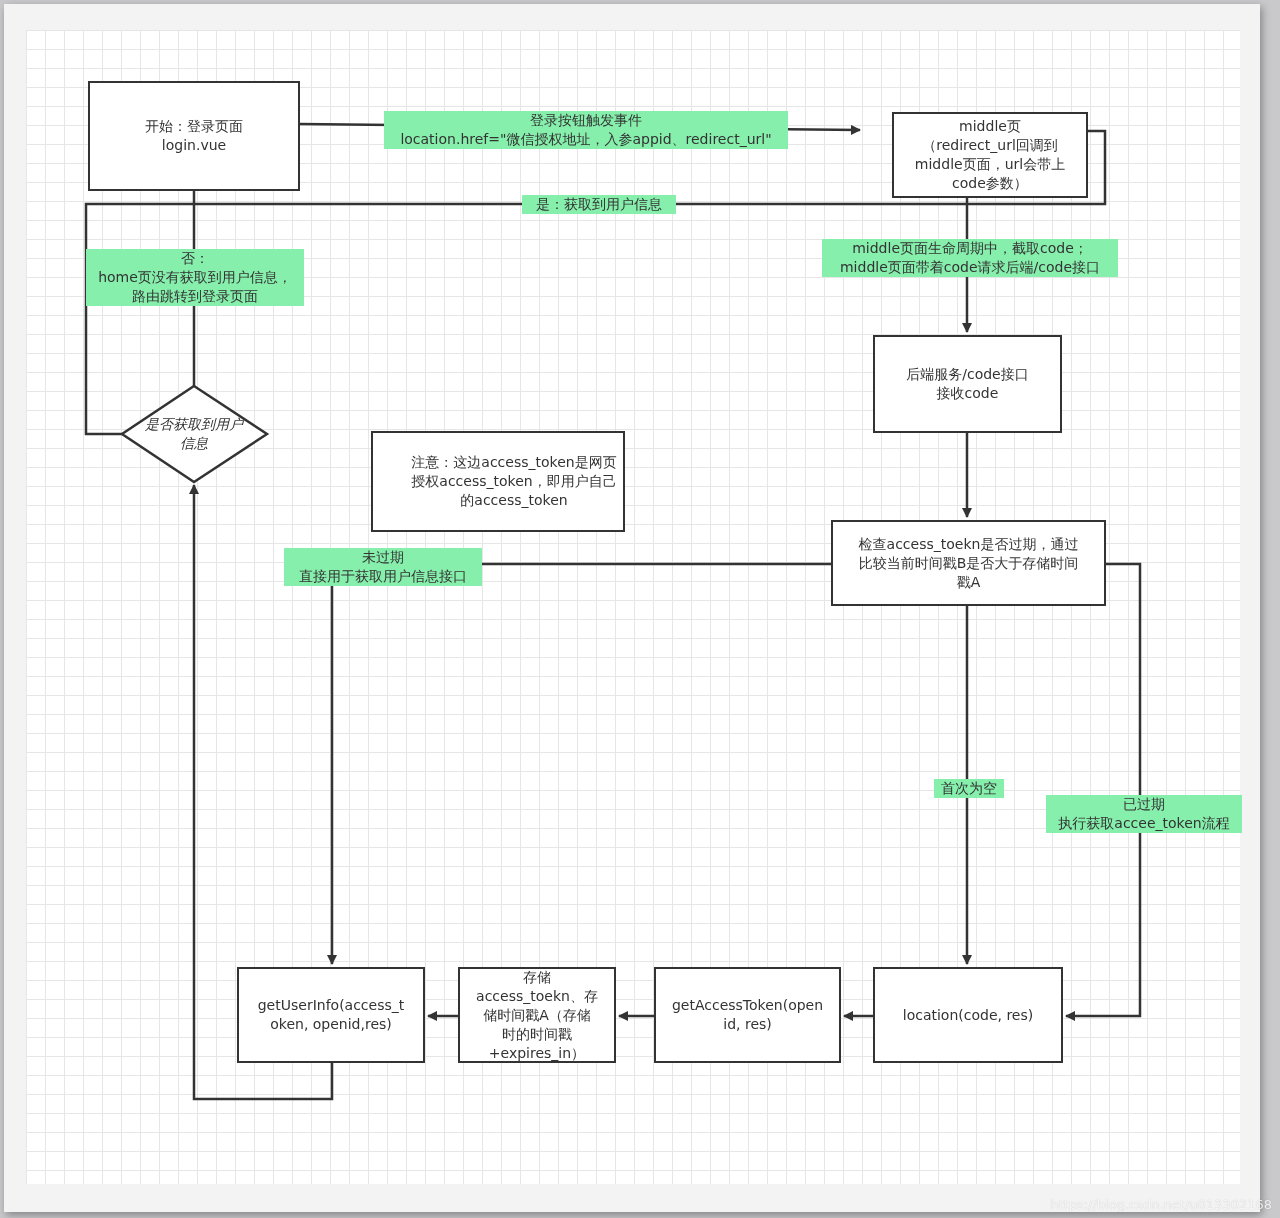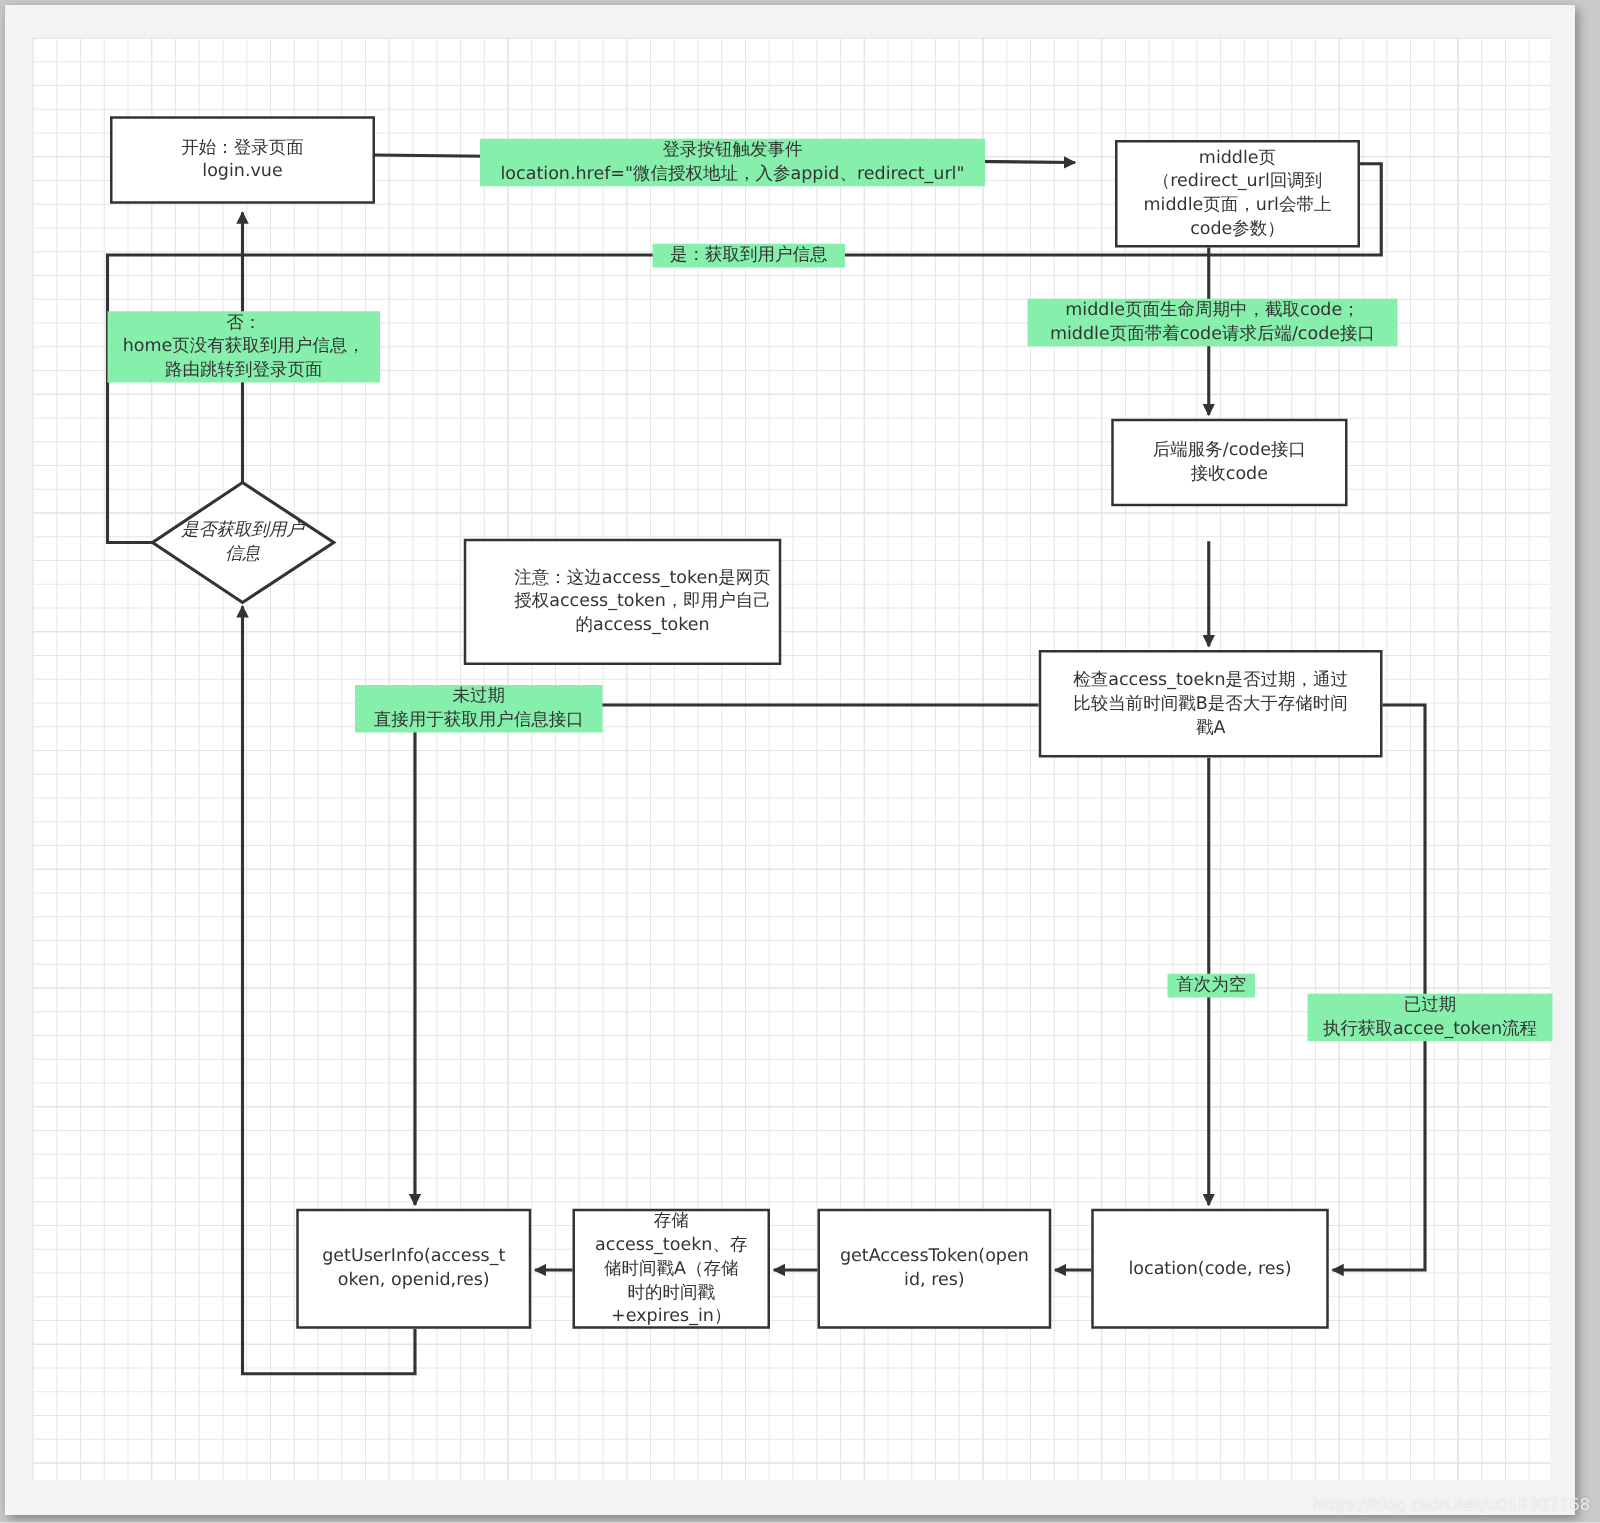--- a/index.html
+++ b/index.html
@@ -83,27 +83,27 @@
     <path d="M655,1016 L619,1016" marker-end="url(#arr)"></path>
 
     <path d="M459,1016 L428,1016" marker-end="url(#arr)"></path>
 
     <path d="M332,1063 L332,1099 L194,1099 L194,485" marker-end="url(#arr)"></path>
   </g>
 
   <polygon points="194,386 267,434 194,482 122,434" fill="#fff" stroke="#333" stroke-width="2.5"></polygon>
 </svg>
 
-<div class="node" style="left:88px;top:93px;width:212px;height:70px;">开始：登录页面
+<div class="node" style="left:88px;top:81px;width:212px;height:110px;">开始：登录页面
 login.vue</div>
 <div class="node" style="left:892px;top:89px;width:196px;height:86px;margin-top:23px;">middle页
 （redirect_url回调到
 middle页面，url会带上
 code参数）</div>
-<div class="node" style="left:873px;top:335px;width:189px;height:70px;margin-left:16px;">后端服务/code接口
+<div class="node" style="left:873px;top:335px;width:189px;height:98px;">后端服务/code接口
 接收code</div>
 <div class="node" style="left:831px;top:520px;width:275px;height:86px;">检查access_toekn是否过期，通过
 比较当前时间戳B是否大于存储时间
 戳A</div>
 <div class="node" style="left:371px;top:431px;width:254px;height:101px;padding-left:38px;">注意：这边access_token是网页
 授权access_token，即用户自己
 的access_token</div>
 <div class="diamond-text" style="left:130px;top:415px;width:128px;">是否获取到用户
 信息</div>
 <div class="node" style="left:873px;top:967px;width:190px;height:96px;">location(code, res)</div>

